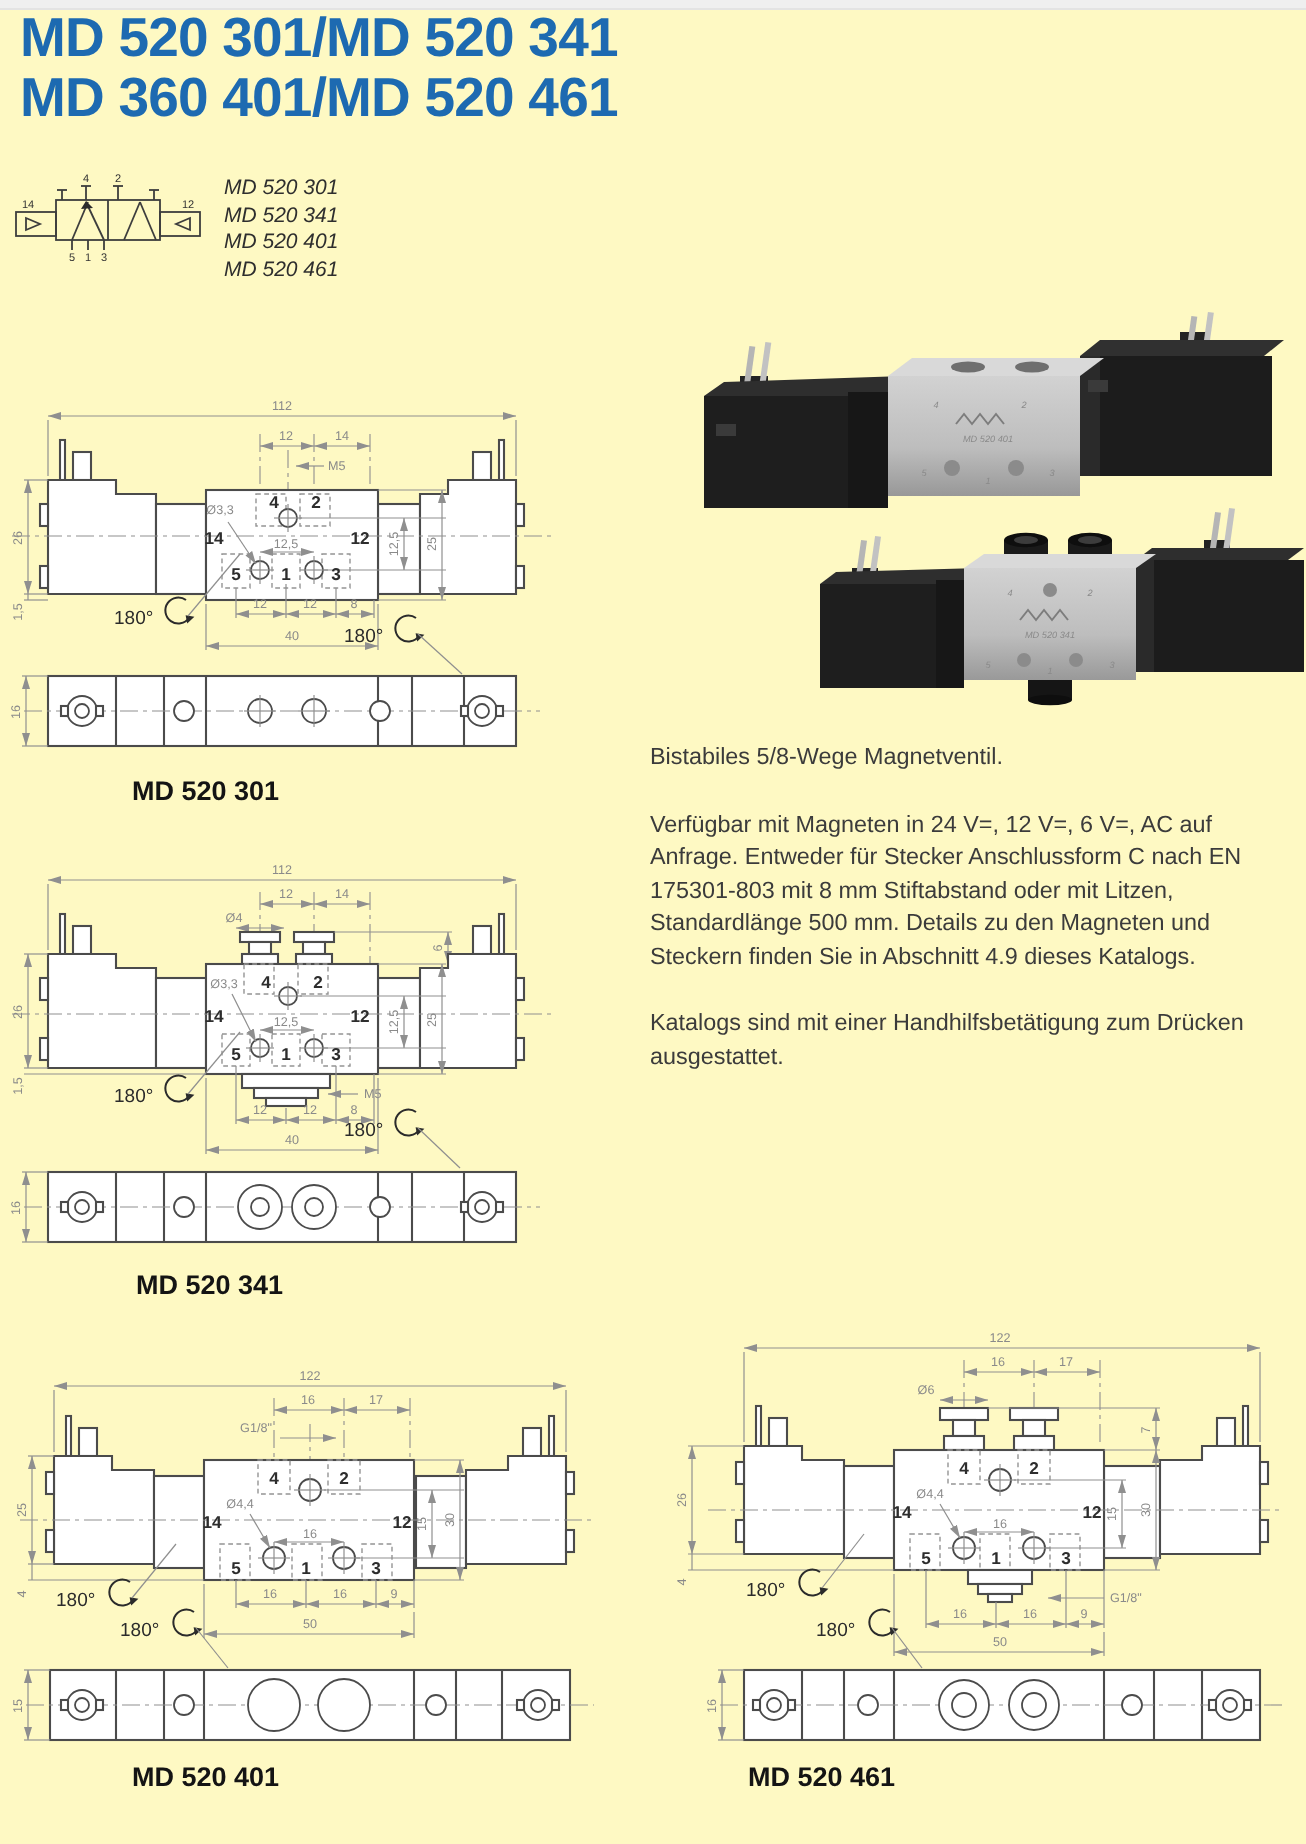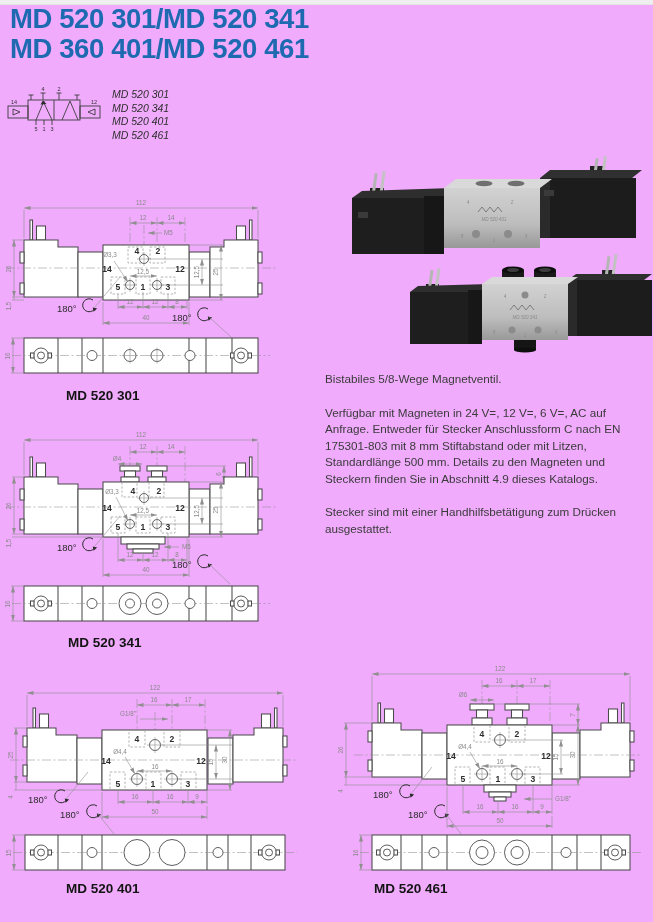--- a/index.html
+++ b/index.html
@@ -1,16 +1,16 @@
 <!DOCTYPE html>
 <html><head>
 <meta charset="utf-8">
 <style>
   html,body{margin:0;padding:0;background:#fff;}
-  #page{position:relative;width:653px;height:922px;background:#f0abfc;overflow:hidden;
+  #page{position:relative;width:653px;height:922px;background:#fef9c3;overflow:hidden;
         font-family:"Liberation Sans",sans-serif;}
   .topbar{position:absolute;top:0;left:0;width:653px;height:4px;background:#efefef;border-bottom:1px solid #e3e3e3;}
   .title{position:absolute;left:10px;top:4px;font-size:27.5px;line-height:30px;font-weight:bold;
          color:#1d6ab1;letter-spacing:-0.4px;}
   .models{position:absolute;left:112px;top:88px;font-size:10.5px;line-height:13.5px;
           font-style:italic;color:#2e2e2e;}
   .desc{position:absolute;left:325px;top:371px;width:326px;color:#3b3b3b;font-size:11.7px;line-height:16.5px;}
   .desc p{margin:0 0 17px 0;}
   .cap{position:absolute;font-weight:bold;font-size:13.5px;color:#141414;}
   svg{position:absolute;overflow:visible;}
@@ -178,21 +178,21 @@
       <circle cx="128" cy="82" r="3.5" fill="#8b8b8b"></circle>
       <text class="pm" x="146" y="86">3</text>
       <rect x="104" y="92" width="22" height="10" fill="#151515"></rect>
       <ellipse cx="115" cy="102" rx="11" ry="2.6" fill="#0e0e0e"></ellipse>
     </g>
   </svg>
 
   <div class="desc">
     <p>Bistabiles 5/8-Wege Magnetventil.</p>
     <p>Verfügbar mit Magneten in 24 V=, 12 V=, 6 V=, AC auf Anfrage. Entweder für Stecker Anschlussform C nach EN 175301-803 mit 8 mm Stiftabstand oder mit Litzen, Standardlänge 500 mm. Details zu den Magneten und Steckern finden Sie in Abschnitt 4.9 dieses Katalogs.</p>
-    <p>Stecker sind mit einer Handhilfsbetätigung zum Drücken ausgestattet.</p>
+    <p>Katalogs sind mit einer Handhilfsbetätigung zum Drücken ausgestattet.</p>
   </div>
 
   <svg style="left:0;top:195px" width="320" height="186" viewBox="0 0 320 186">
     <defs>
         <marker id="mk1" markerWidth="7" markerHeight="6" refX="6.5" refY="2.5" orient="auto-start-reverse" markerUnits="userSpaceOnUse">
           <path d="M0,0.5 L6.5,2.5 L0,4.5 Z" fill="#8f8f8f"></path>
         </marker>
       </defs>
     <g>
       <line class="dm" x1="24" y1="13" x2="258" y2="13" marker-start="url(#mk1)" marker-end="url(#mk1)"></line>

